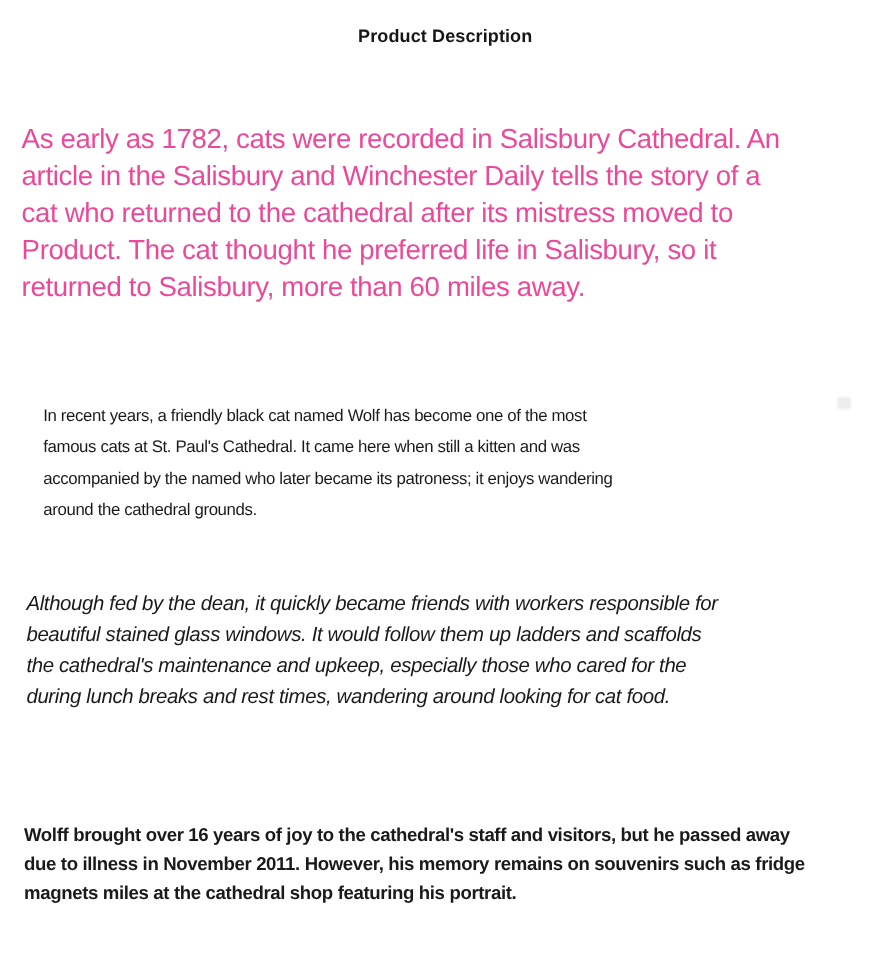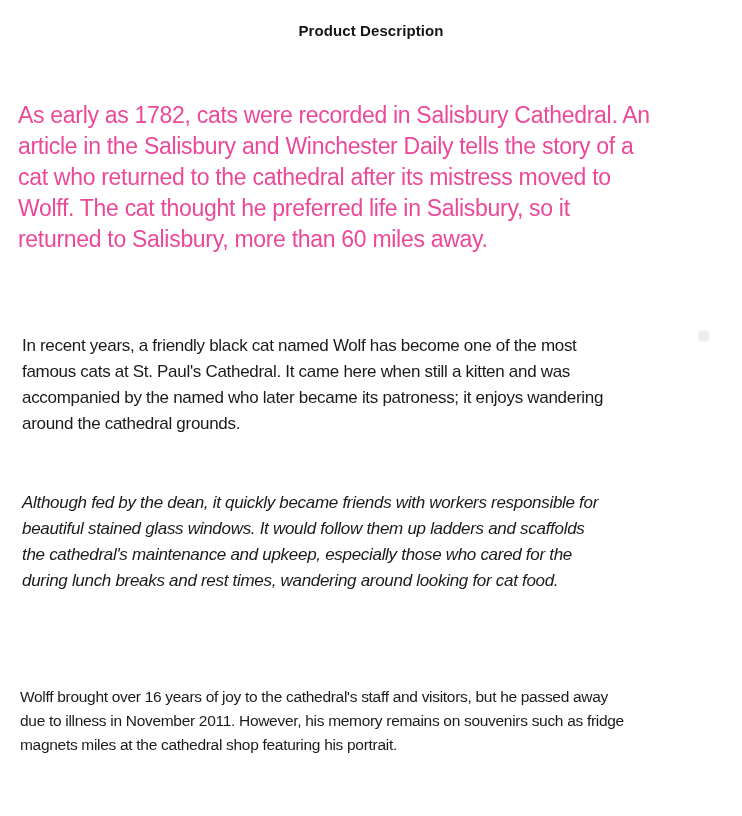--- a/index.html
+++ b/index.html
@@ -44,36 +44,37 @@
   }
   .para-intro {
     top: 100px;
     left: 18px;
     font-size: 23px;
     line-height: 31px;
     color: #ec4899;
   }
   .para-wolf-intro {
     top: 333px;
-    left: 22px;
-    font-size: 17px;
+    left: 36px;
+    font-size: 14px;
     line-height: 26px;
   }
   .para-wolf-friends {
     top: 490px;
     left: 22px;
     font-size: 17px;
     line-height: 26px;
     font-style: italic;
   }
   .para-wolf-memory {
     top: 685px;
     left: 20px;
     font-size: 15.5px;
     line-height: 24px;
+    font-weight: bold;
   }
   .artifact {
     position: absolute;
     top: 331px;
     left: 698px;
     width: 11px;
     height: 10px;
     background: #ececec;
     filter: blur(1px);
   }
@@ -81,21 +82,21 @@
 </head>
 <body>
 
 <div class="page">
   <h1 class="title">Product Description</h1>
 
   <div class="para para-intro">
       <span class="line">As early as 1782, cats were recorded in Salisbury Cathedral. An</span>
       <span class="line">article in the Salisbury and Winchester Daily tells the story of a</span>
       <span class="line">cat who returned to the cathedral after its mistress moved to</span>
-      <span class="line">Wolff. The cat thought he preferred life in Salisbury, so it</span>
+      <span class="line">Product. The cat thought he preferred life in Salisbury, so it</span>
       <span class="line">returned to Salisbury, more than 60 miles away.</span>
     </div>
 
   <div class="para para-wolf-intro">
       <span class="line">In recent years, a friendly black cat named Wolf has become one of the most</span>
       <span class="line">famous cats at St. Paul's Cathedral. It came here when still a kitten and was</span>
       <span class="line">accompanied by the named who later became its patroness; it enjoys wandering</span>
       <span class="line">around the cathedral grounds.</span>
     </div>
 

